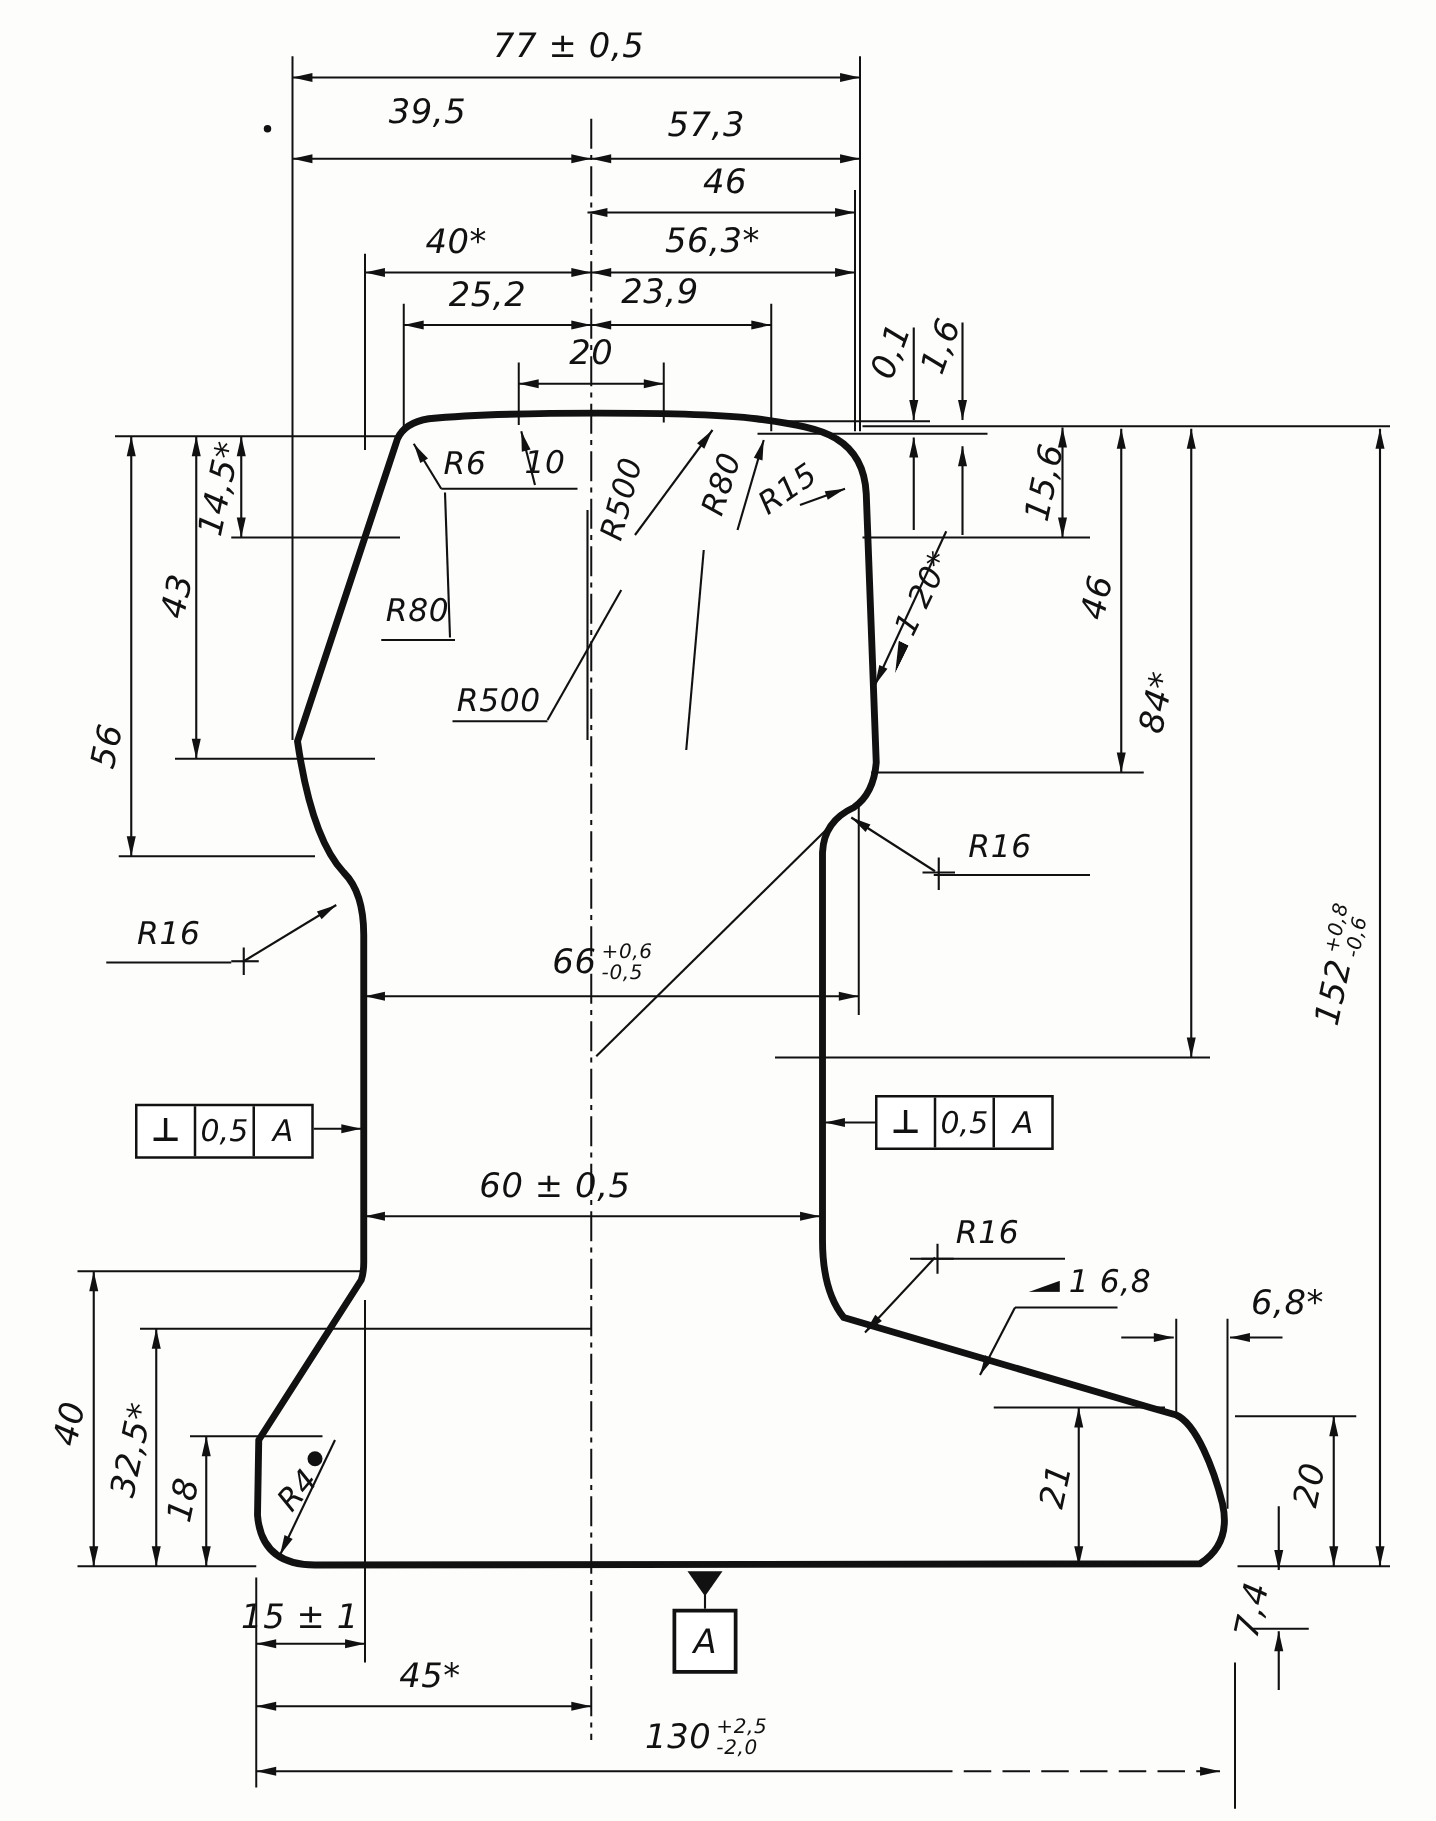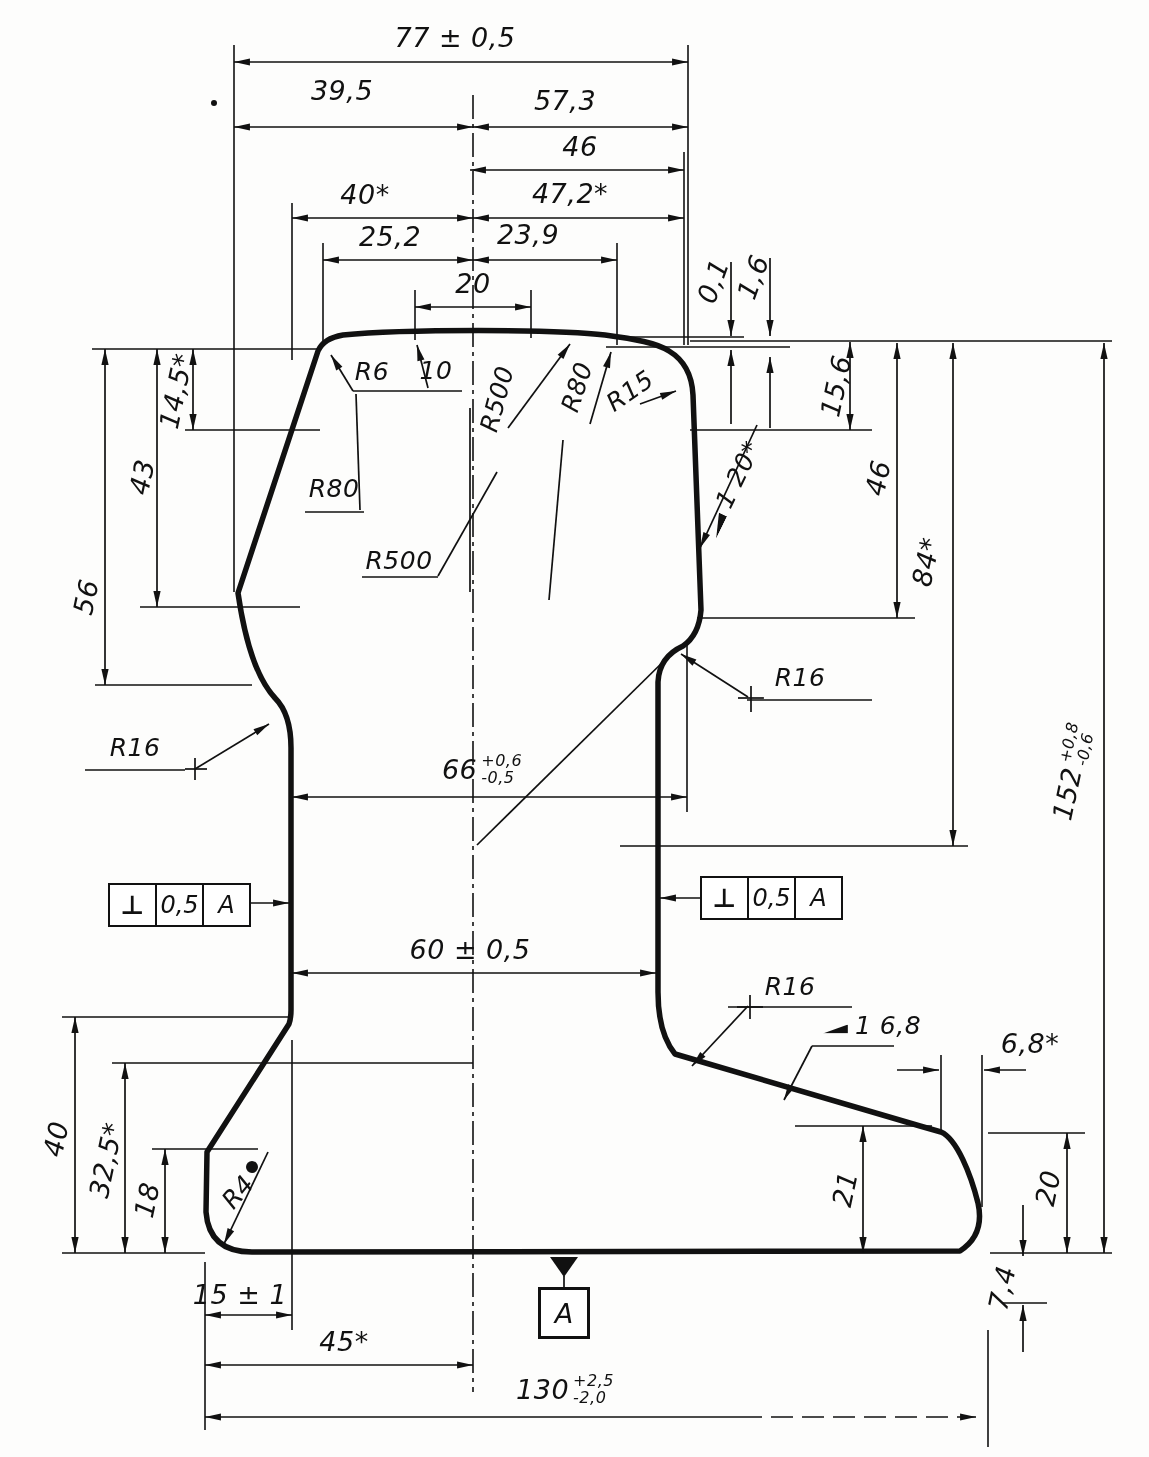--- a/index.html
+++ b/index.html
@@ -184,25 +184,25 @@
     <circle cx="214" cy="103" r="3"></circle>
     <circle cx="252" cy="1167" r="6"></circle>
   </g>
 </svg>
 
 <div class="lbl" style="left:455px;top:37px">77 ± 0,5</div>
 <div class="lbl" style="left:342px;top:90px">39,5</div>
 <div class="lbl" style="left:565px;top:100px">57,3</div>
 <div class="lbl" style="left:580px;top:146px">46</div>
 <div class="lbl" style="left:365px;top:194px">40*</div>
-<div class="lbl" style="left:570px;top:193px">47,2*</div>
+<div class="lbl" style="left:570px;top:193px">56,3*</div>
 <div class="lbl" style="left:390px;top:236px">25,2</div>
 <div class="lbl" style="left:528px;top:234px">23,9</div>
 <div class="lbl" style="left:473px;top:283px">20</div>
-<div class="lbl" style="left:470px;top:949px">60 ± 0,5</div>
+<div class="lbl" style="left:444px;top:949px">60 ± 0,5</div>
 <div class="lbl" style="left:240px;top:1294px">15 ± 1</div>
 <div class="lbl" style="left:344px;top:1341px">45*</div>
 <div class="lbl" style="left:1030px;top:1043px">6,8*</div>
 
 <div class="lbl tolgrp" style="left:482px;top:770px">
   <span>66</span>
   <span class="tolstack">
     <i>+0,6</i>
     <i>-0,5</i>
   </span>

